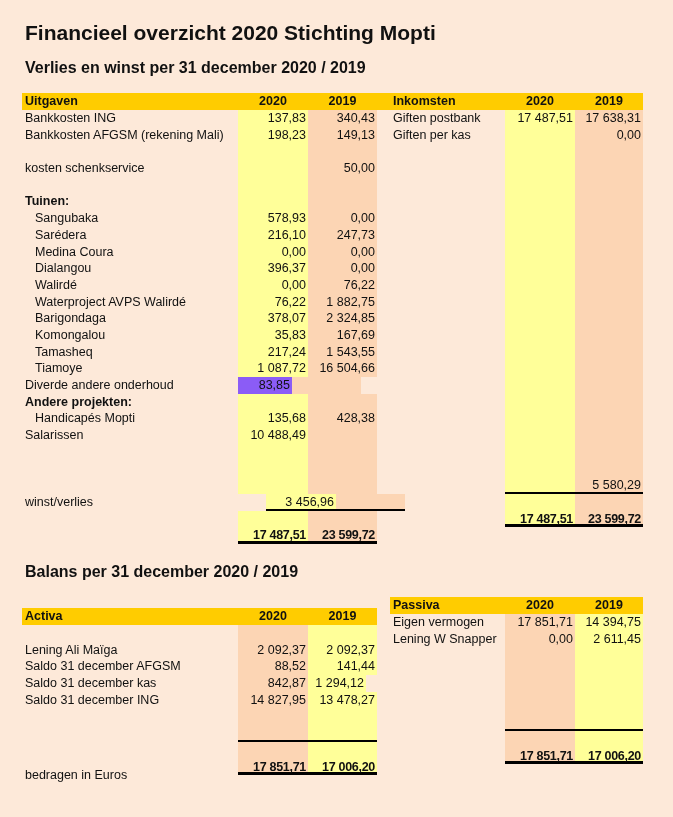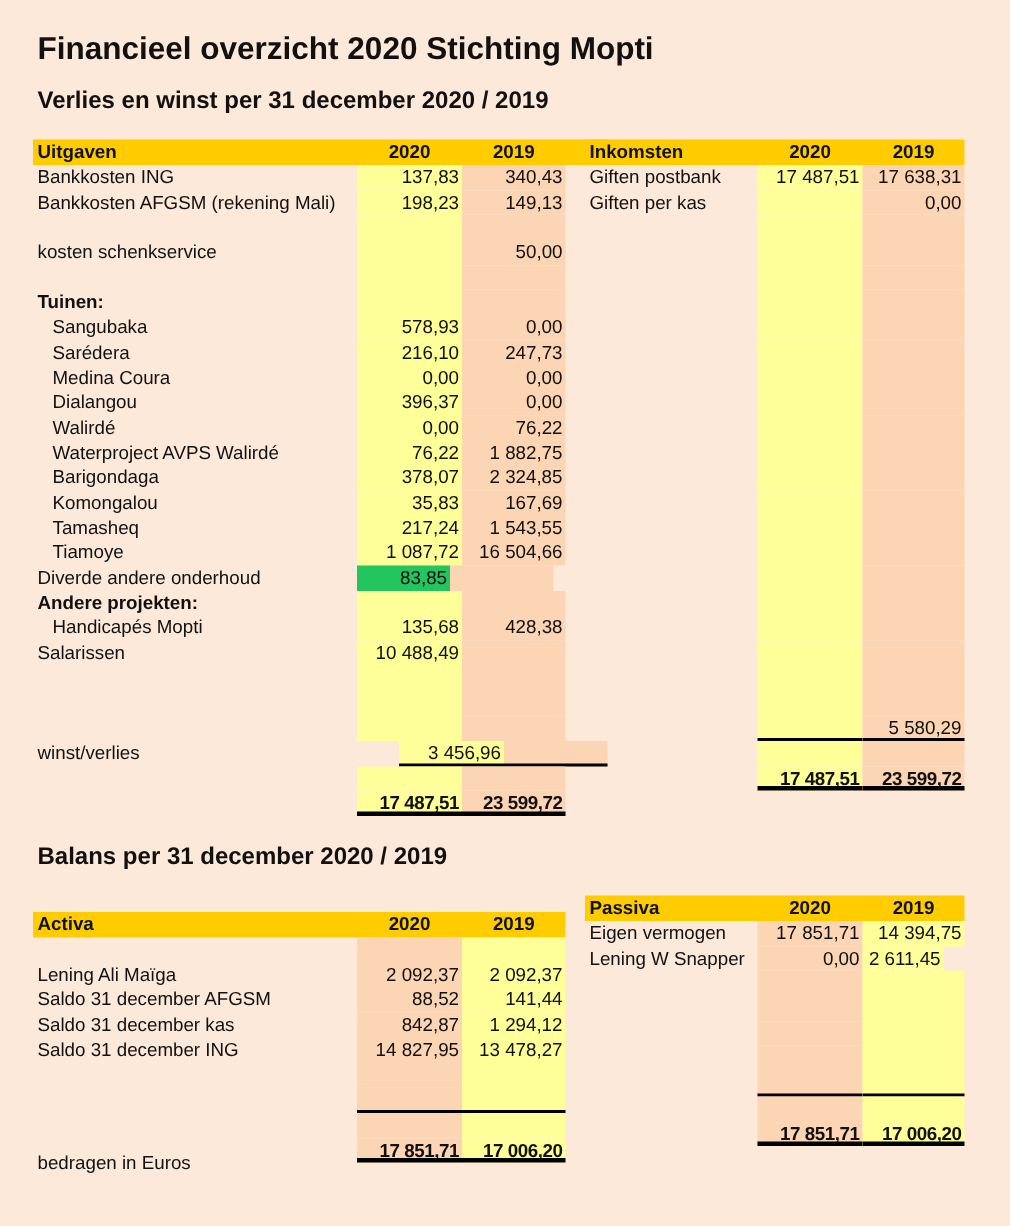--- a/index.html
+++ b/index.html
@@ -112,21 +112,21 @@
       <div class="cell num" style="width: 70px; background: rgb(255, 255, 153);">217,24</div>
       <div class="cell num" style="width: 69px; background: rgb(252, 213, 180);">1 543,55</div>
     </div>
     <div class="row sub">
       <div class="cell lbl" style="width: 216px;">Tiamoye</div>
       <div class="cell num" style="width: 70px; background: rgb(255, 255, 153);">1 087,72</div>
       <div class="cell num" style="width: 69px; background: rgb(252, 213, 180);">16 504,66</div>
     </div>
     <div class="row item">
       <div class="cell lbl" style="width: 216px;">Diverde andere onderhoud</div>
-      <div class="cell num" style="width: 62px; background: #22c55e;">83,85</div>
+      <div class="cell num" style="width: 54px; background: #8b5cf6;">83,85</div>
       <div class="cell num" style="width: 69px; background: rgb(252, 213, 180);"></div>
     </div>
     <div class="row section">
       <div class="cell lbl" style="width: 216px;">Andere projekten:</div>
       <div class="cell num" style="width: 70px; background: rgb(255, 255, 153);"></div>
       <div class="cell num" style="width: 69px; background: rgb(252, 213, 180);"></div>
     </div>
     <div class="row sub">
       <div class="cell lbl" style="width: 216px;">Handicapés Mopti</div>
       <div class="cell num" style="width: 70px; background: rgb(255, 255, 153);">135,68</div>
@@ -321,21 +321,21 @@
       <div class="cell num" style="width: 69px; background: rgb(255, 255, 153);">2 092,37</div>
     </div>
     <div class="row item">
       <div class="cell lbl" style="width: 216px;">Saldo 31 december AFGSM</div>
       <div class="cell num" style="width: 70px; background: rgb(252, 213, 180);">88,52</div>
       <div class="cell num" style="width: 69px; background: rgb(255, 255, 153);">141,44</div>
     </div>
     <div class="row item">
       <div class="cell lbl" style="width: 216px;">Saldo 31 december kas</div>
       <div class="cell num" style="width: 70px; background: rgb(252, 213, 180);">842,87</div>
-      <div class="cell num" style="width: 69px; background: rgb(255, 255, 153);">1 294,12</div>
+      <div class="cell num" style="width: 58px; background: rgb(255, 255, 153);">1 294,12</div>
     </div>
     <div class="row item">
       <div class="cell lbl" style="width: 216px;">Saldo 31 december ING</div>
       <div class="cell num" style="width: 70px; background: rgb(252, 213, 180);">14 827,95</div>
       <div class="cell num" style="width: 69px; background: rgb(255, 255, 153);">13 478,27</div>
     </div>
     <div class="row blank">
       <div class="cell lbl" style="width: 216px;"></div>
       <div class="cell num" style="width: 70px; background: rgb(252, 213, 180);"></div>
       <div class="cell num" style="width: 69px; background: rgb(255, 255, 153);"></div>
@@ -364,21 +364,21 @@
       <div class="cell num" style="width: 68px;">2019</div>
     </div>
     <div class="row item">
       <div class="cell lbl" style="width: 115px;">Eigen vermogen</div>
       <div class="cell num" style="width: 70px; background: rgb(252, 213, 180);">17 851,71</div>
       <div class="cell num" style="width: 68px; background: rgb(255, 255, 153);">14 394,75</div>
     </div>
     <div class="row item">
       <div class="cell lbl" style="width: 115px;">Lening W Snapper</div>
       <div class="cell num" style="width: 70px; background: rgb(252, 213, 180);">0,00</div>
-      <div class="cell num" style="width: 54px; background: rgb(255, 255, 153);">2 611,45</div>
+      <div class="cell num" style="width: 68px; background: rgb(255, 255, 153);">2 611,45</div>
     </div>
     <div class="row blank">
       <div class="cell lbl" style="width: 115px;"></div>
       <div class="cell num" style="width: 70px; background: rgb(252, 213, 180);"></div>
       <div class="cell num" style="width: 68px; background: rgb(255, 255, 153);"></div>
     </div>
     <div class="row blank">
       <div class="cell lbl" style="width: 115px;"></div>
       <div class="cell num" style="width: 70px; background: rgb(252, 213, 180);"></div>
       <div class="cell num" style="width: 68px; background: rgb(255, 255, 153);"></div>

